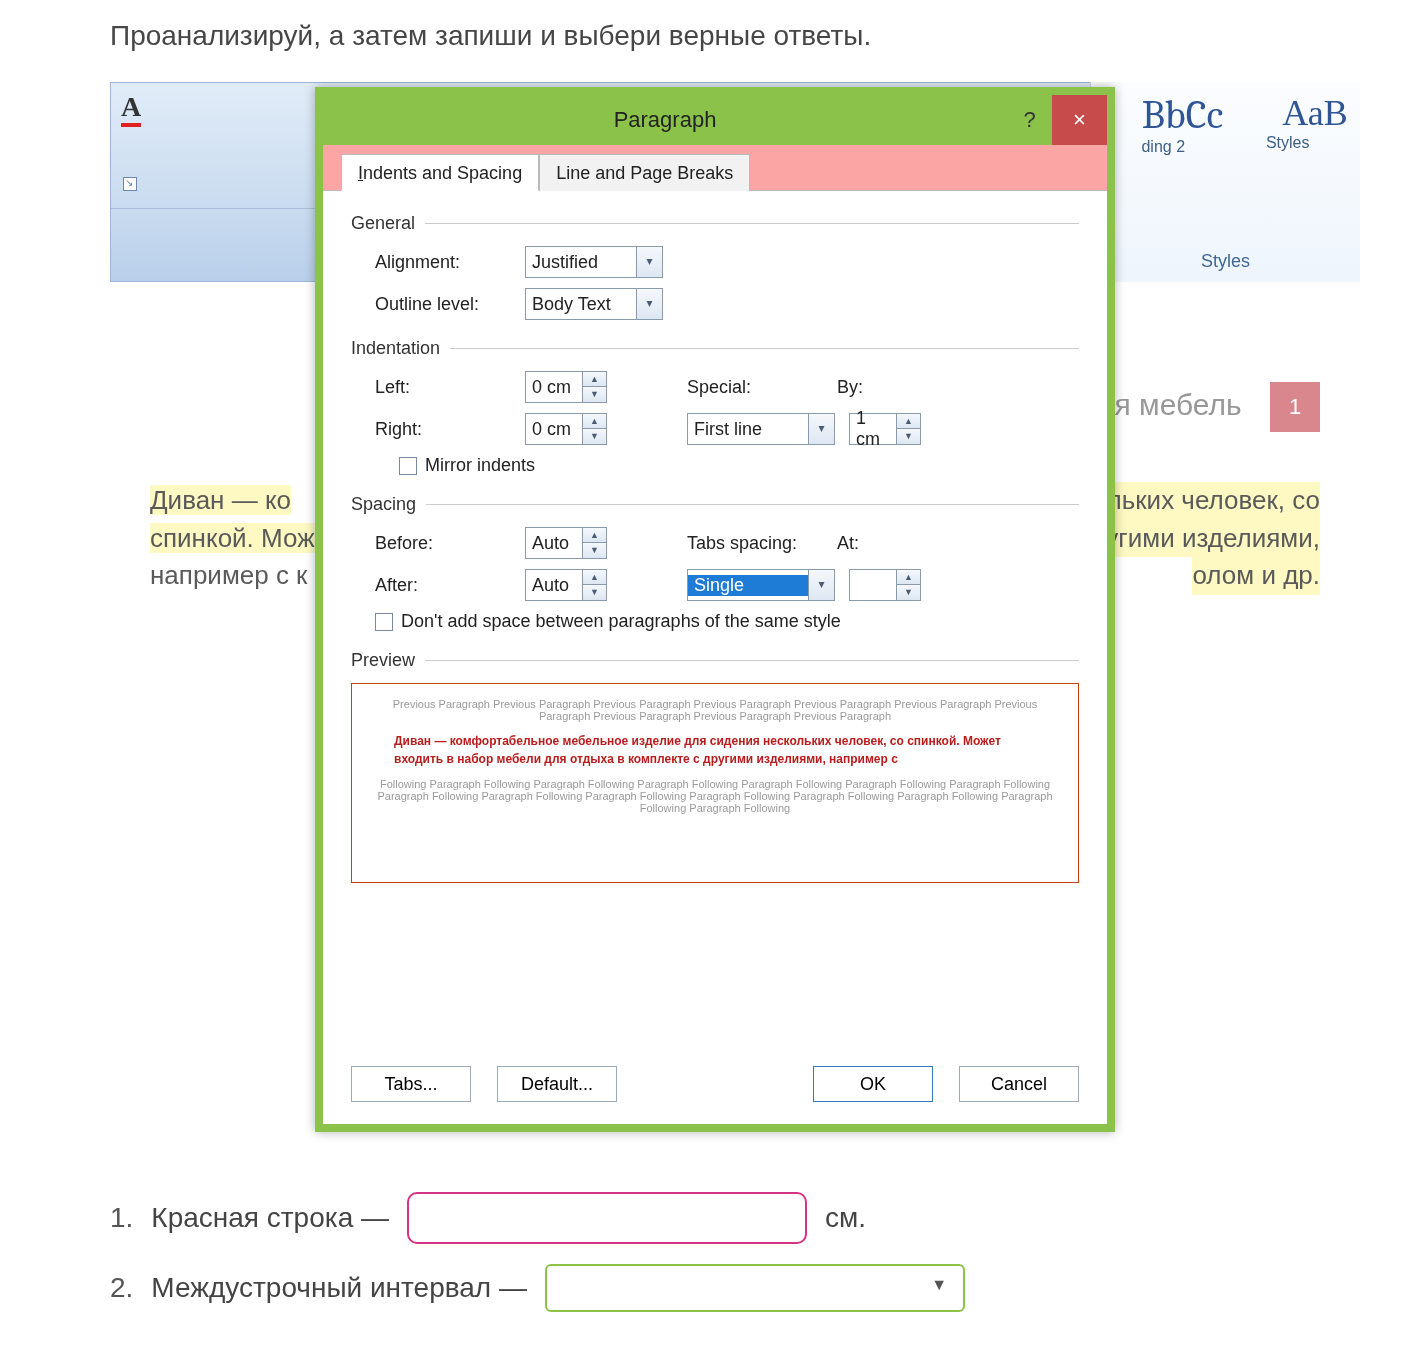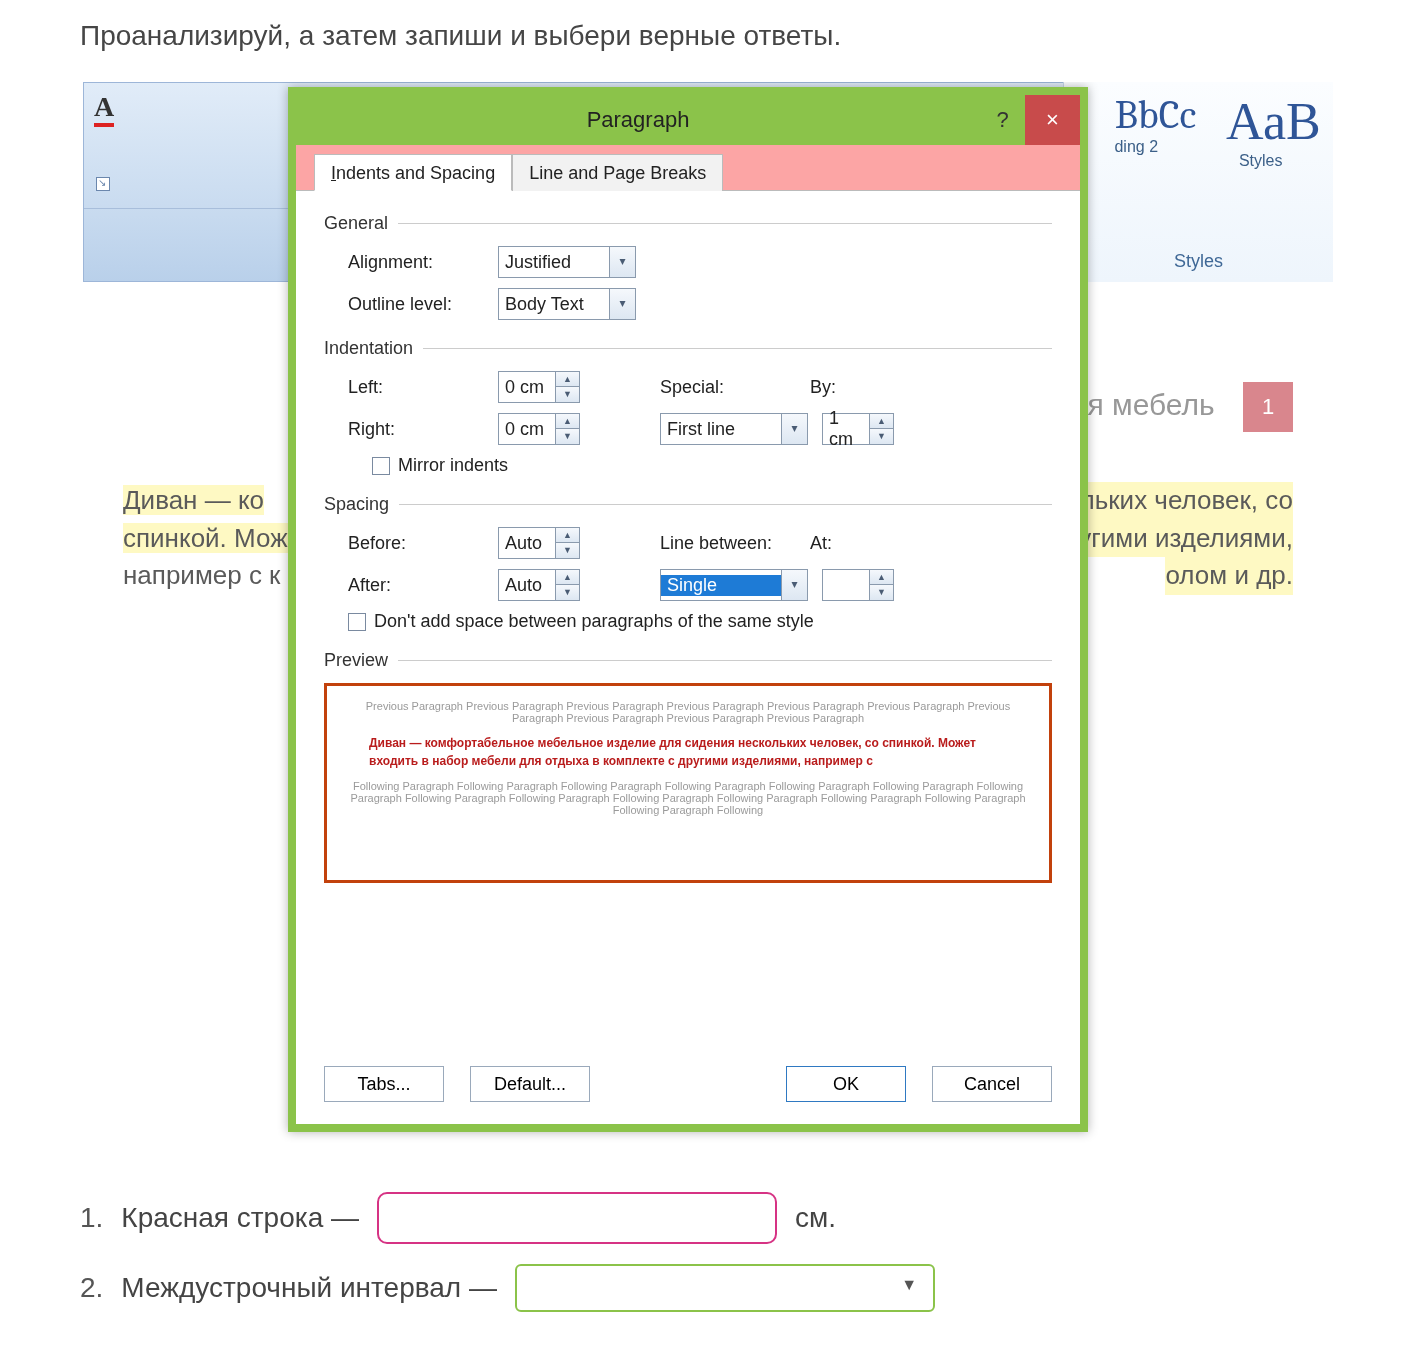--- a/index.html
+++ b/index.html
@@ -1,17 +1,17 @@
 <!DOCTYPE html>
 <html><head>
 <meta charset="utf-8">
 <style>
   * { box-sizing: border-box; }
   html, body { margin:0; padding:0; font-family: "Segoe UI", Arial, sans-serif; background:#fff; }
-  .page { width:1416px; height:1355px; position:relative; padding:20px 80px; color:#333; }
+  .page { width:1416px; height:1355px; position:relative; padding:20px 110px; color:#333; }
   .task-title { font-size:28px; color:#464646; margin-bottom:30px; }
   .screenshot { position:relative; width:1250px; height:1070px; margin:0 auto 40px; overflow:hidden; }
   
   .ribbon-bg { position:absolute; left:0; top:0; right:0; height:200px;
     background:linear-gradient(#e1ecf8,#cadcf0 60%,#b9d0ea); border:1px solid #9db6d8; }
   .ribbon-bg::after { content:""; position:absolute; left:0; right:0; top:125px; height:1px; background:#a8bedb; }
   .styles-strip { position:absolute; right:0; top:0; height:200px; width:270px; background:linear-gradient(#fbfdff,#eef5fc); border-left:1px solid #c7d7ea; text-align:center; }
   .style-cell { display:inline-block; width:120px; height:70px; margin-top:10px; vertical-align:top; }
   .style-sample { font-size:40px; color:#2f5597; font-family:"Cambria", serif;text-align:right; }
   .style-name { font-size:16px; color:#3b5f88; }
@@ -47,21 +47,21 @@
   .combo .val, .sel .val { padding:0 6px; min-width:110px; }
   .combo .btn, .sel .btn { width:26px; height:30px; border-left:1px solid #8a9aad; background:linear-gradient(#f5f8fc,#dde7f2); text-align:center; line-height:28px; font-size:12px; cursor:pointer; color:#4a5c74; }
   .numbox .val { width:56px; padding:0 6px; }
   .numbox .spin { width:24px; display:flex; flex-direction:column; }
   .numbox .spin div { height:15px; border-left:1px solid #8a9aad; background:linear-gradient(#f5f8fc,#dde7f2); text-align:center; font-size:9px; line-height:15px; cursor:pointer; color:#4a5c74;}
   .numbox .spin div:first-child { border-bottom:1px solid #8a9aad; }
   .row .col2 { margin-left:80px; width:150px; }
   .sel.highlight .val { background:#1e7bd6; color:#fff; }
   .chk { display:inline-flex; align-items:center; gap:8px; }
   .chk .box { width:18px; height:18px; border:1px solid #7a8aa0; background:#fff; }
-  .preview-box { border:3px solid #c2410c; height:200px; padding:14px 22px; font-size:11px; color:#9a9a9a; overflow:hidden; }
+  .preview-box { border:1px solid #c2410c; height:200px; padding:14px 22px; font-size:11px; color:#9a9a9a; overflow:hidden; }
   .preview-box .pprev { text-align:center; margin-bottom:2px; }
   .preview-box .psample { color:#b91c1c; font-weight:bold; font-size:12px; margin:10px 20px; line-height:1.5; }
   .dlg-buttons { position:absolute; left:0; right:0; bottom:0; padding:16px 28px 22px; display:flex; align-items:center; gap:26px; }
   .dlg-buttons .spacer { flex:1; }
   .btn-std { min-width:120px; height:36px; border:1px solid #9aa9bb; background:#fff; font-size:18px; cursor:pointer; padding:0 16px; }
   .btn-ok { border:1px solid #2f79c2; }
   
   .questions { font-size:28px; color:#444; }
   .q-row { display:flex; align-items:center; gap:18px; margin:20px 0; }
   .q-num { color:#555; }
@@ -82,21 +82,21 @@
         <span class="underline-a rib-icon">A</span>
         <span class="small-arrow"></span>
       </div>
     </div>
     <div class="styles-strip">
       <div class="style-cell">
         <div class="style-sample">BbCc</div>
         <div class="style-name">ding 2</div>
       </div>
       <div class="style-cell">
-        <div class="style-sample" style="font-size:52px">АаВ</div>
+        <div class="style-sample" style="font-size:36px">АаВ</div>
         <div class="style-name">Styles</div>
       </div>
       <div class="styles-label">Styles</div>
     </div>
 
     <div class="doc-body">
     </div>
     <div class="doc-heading-box">
       <span>ая мебель</span>
       <span class="page-num">1</span>
@@ -198,21 +198,21 @@
             </div>
           <div class="row">
             <span class="lbl">Before:</span>
             <span class="numbox">
               <span class="val">Auto</span>
               <span class="spin">
                   <div>▲</div>
                   <div>▼</div>
                 </span>
             </span>
-            <span class="col2">Line between:</span>
+            <span class="col2">Tabs spacing:</span>
             <span style="width:80px">At:</span>
           </div>
           <div class="row">
             <span class="lbl">After:</span>
             <span class="numbox">
               <span class="val">Auto</span>
               <span class="spin">
                   <div>▲</div>
                   <div>▼</div>
                 </span>

